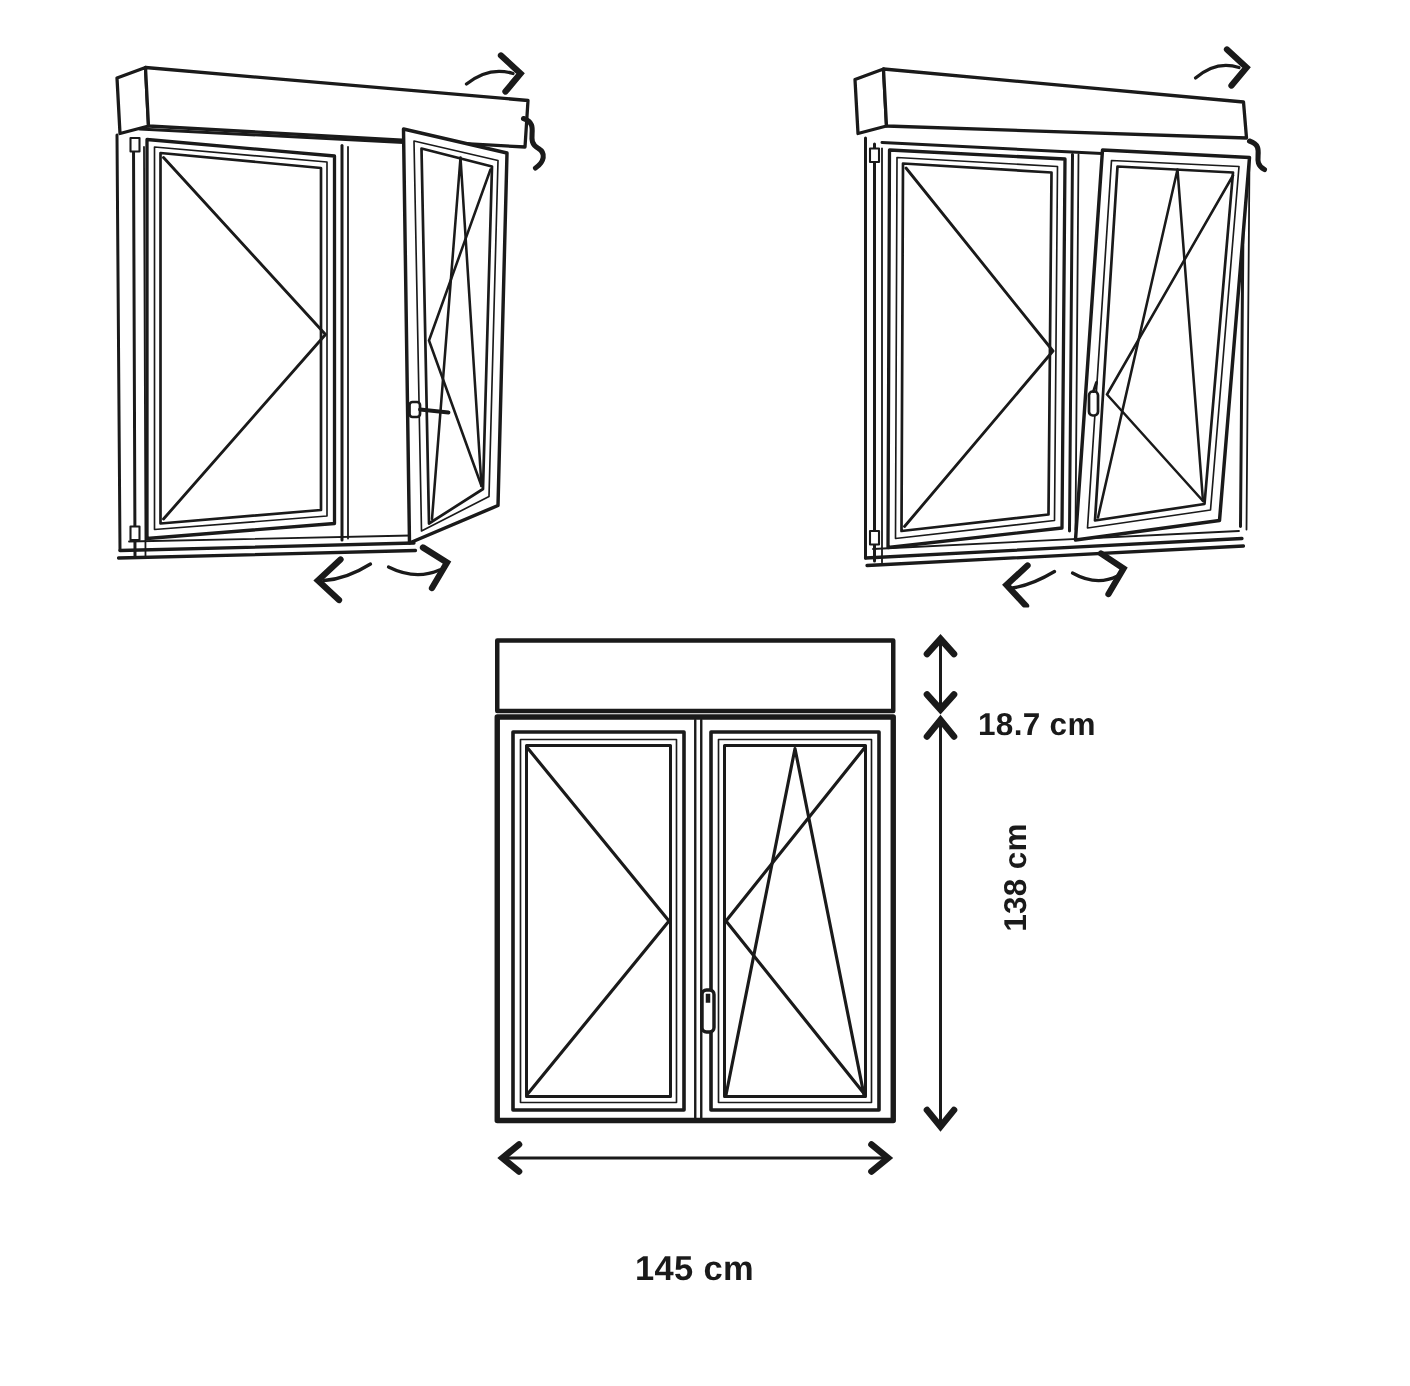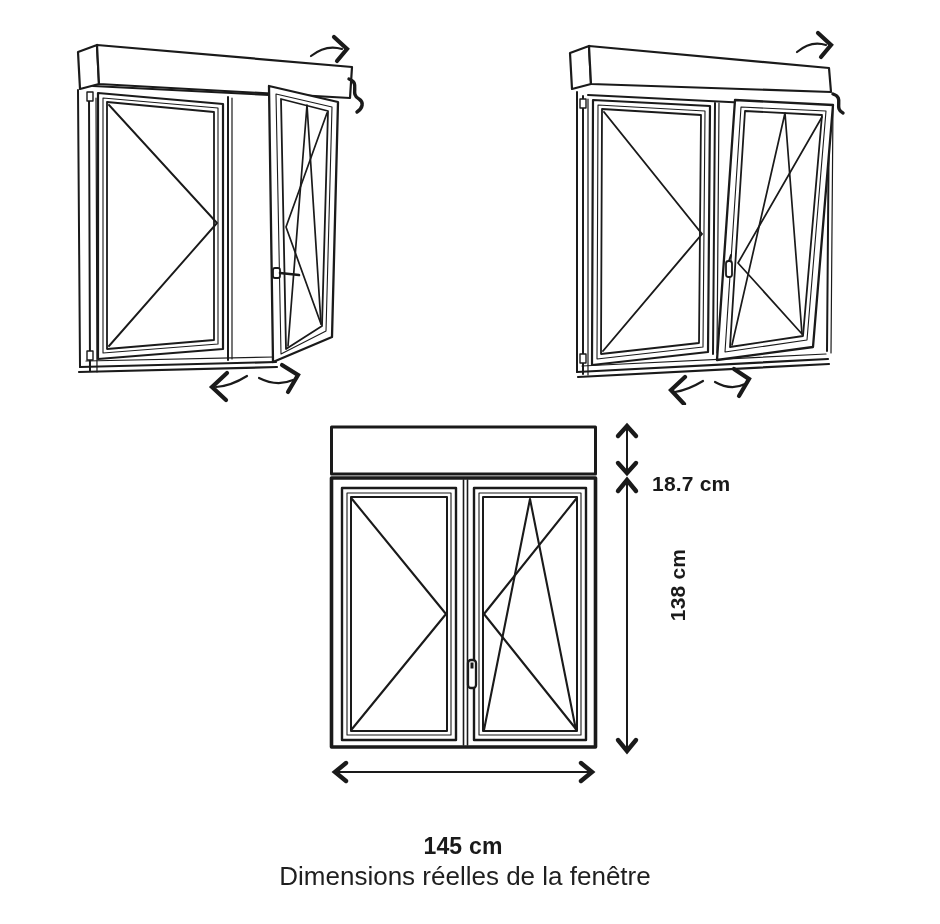--- a/index.html
+++ b/index.html
@@ -220,15 +220,14 @@
       <path d="M256,348 L267,357 L256,366" stroke-width="4.4" stroke-linejoin="miter"></path>
     </g>
   </svg>
 
   <div class="dim-label dim-box-label">18.7 cm</div>
 
   <div class="dim-label dim-height-label">138 cm</div>
 
   <div class="dim-label dim-width-label">145 cm</div>
 
-  <div class="caption">Dimensions réelles de la fenêtre</div>
 
 </div>
 
 </body></html>

